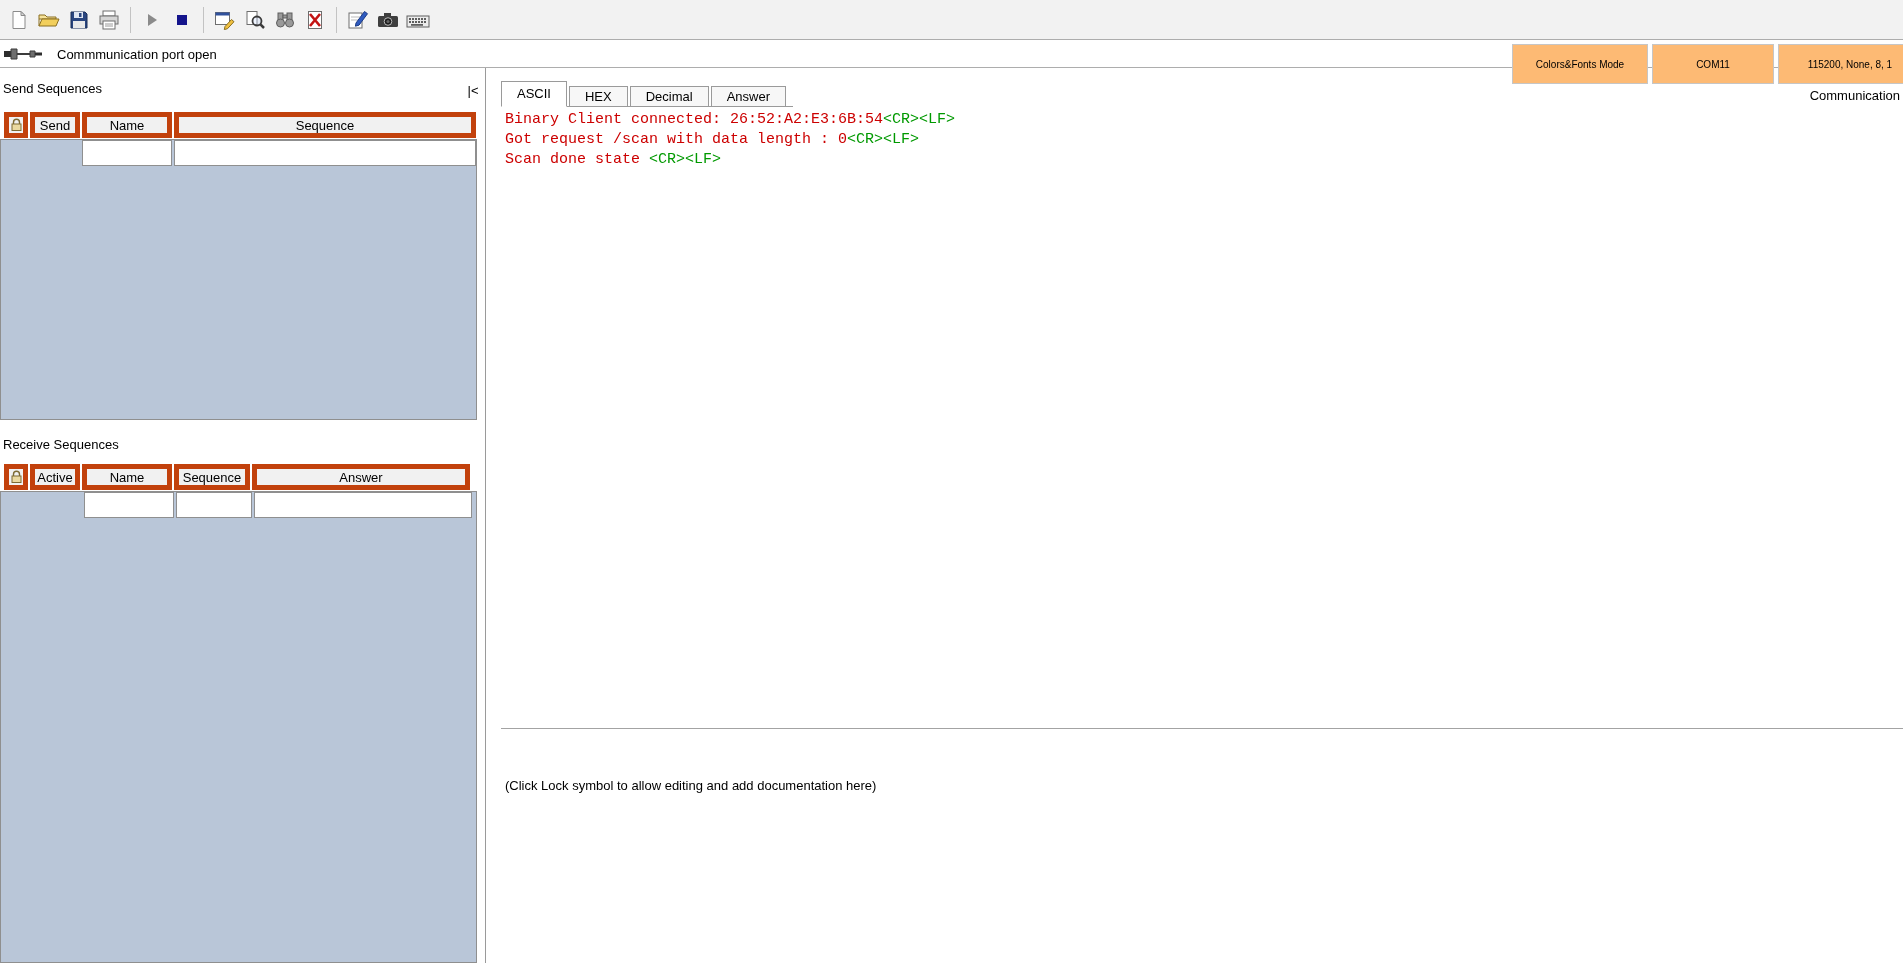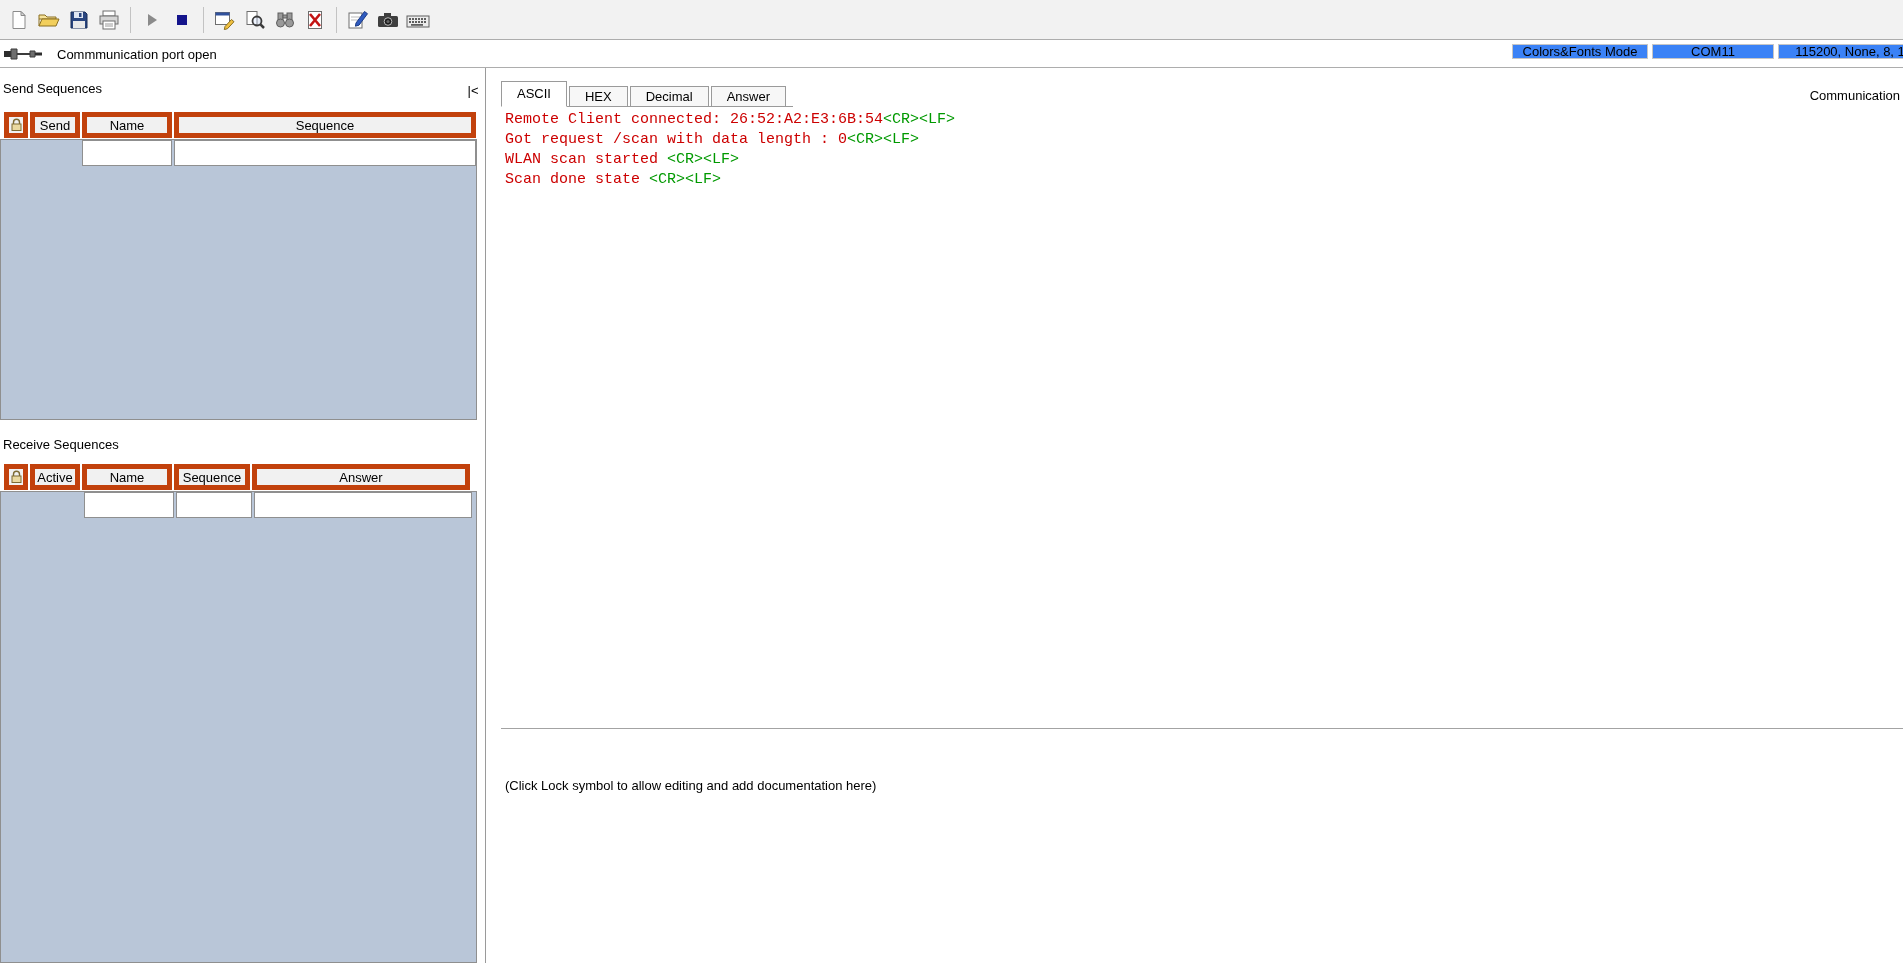--- a/index.html
+++ b/index.html
@@ -10,22 +10,22 @@
   
   .toolbar { position:absolute; top:0; left:0; right:0; height:40px; background:#f2f2f2;
              border-bottom:1px solid #adadad; display:flex; align-items:center; padding-left:4px; }
   .tb-btn { width:30px; height:32px; display:flex; align-items:center; justify-content:center; cursor:default; }
   .tb-sep { width:1px; height:26px; background:#c3c3c3; margin:0 6px; }
 
   
   .statusrow { position:absolute; top:41px; left:0; right:0; height:27px; background:#fff;
                border-bottom:1px solid #adadad; display:flex; align-items:center; padding-left:3px; }
   .status-msg { margin-left:10px; font-size:13px; }
-  .sbox { position:absolute; top:44px; height:15px; border:1px solid #c6c6c6; background:#3b82f6;
-          display:flex; align-items:center; justify-content:center; font-size:13px; overflow:hidden; white-space:nowrap; }
+  .sbox { position:absolute; top:44px; height:40px; border:1px solid #c6c6c6; background:#fdba74;
+          display:flex; align-items:center; justify-content:center; font-size:10px; overflow:hidden; white-space:nowrap; }
   .sbox.mode { left:1512px; width:136px; }
   .sbox.port { left:1652px; width:122px; }
   .sbox.cfg  { left:1778px; width:144px; }
 
   
   .panel-border { position:absolute; left:485px; top:68px; width:1px; bottom:0; background:#9a9a9a; }
   .sec-title { position:absolute; left:3px; font-size:13px; }
   .collapse-btn { position:absolute; left:462px; top:80px; width:22px; height:20px; font-size:13px;
                   display:flex; align-items:center; justify-content:center; cursor:default; }
   .seq-header { position:absolute; left:4px; display:flex; gap:2px; height:26px; }
@@ -239,23 +239,22 @@
   <div class="tabs-row">
     <div class="tab active">ASCII</div>
     <div class="tab">HEX</div>
     <div class="tab">Decimal</div>
     <div class="tab">Answer</div>
   </div>
   <div class="tabs-underline"></div>
   <div class="comm-title">Communication</div>
 
   <div class="terminal">
-    <div class="t-line"><span class="t-main">Remote Client connected: 26:52:A2:E3:6B:54</span><span class="t-ctrl">&lt;CR&gt;&lt;LF&gt;</span></div>
+    <div class="t-line"><span class="t-main">Binary Client connected: 26:52:A2:E3:6B:54</span><span class="t-ctrl">&lt;CR&gt;&lt;LF&gt;</span></div>
     <div class="t-line"><span class="t-main">Got request /scan with data length : 0</span><span class="t-ctrl">&lt;CR&gt;&lt;LF&gt;</span></div>
-    <div class="t-line"><span class="t-main">WLAN scan started </span><span class="t-ctrl">&lt;CR&gt;&lt;LF&gt;</span></div>
     <div class="t-line"><span class="t-main">Scan done state </span><span class="t-ctrl">&lt;CR&gt;&lt;LF&gt;</span></div>
   </div>
 
   <div class="doc-sep"></div>
   <div class="doc-content">
     <span>(Click Lock symbol to allow editing and add documentation here)</span>
   </div>
 
 </div>
 

